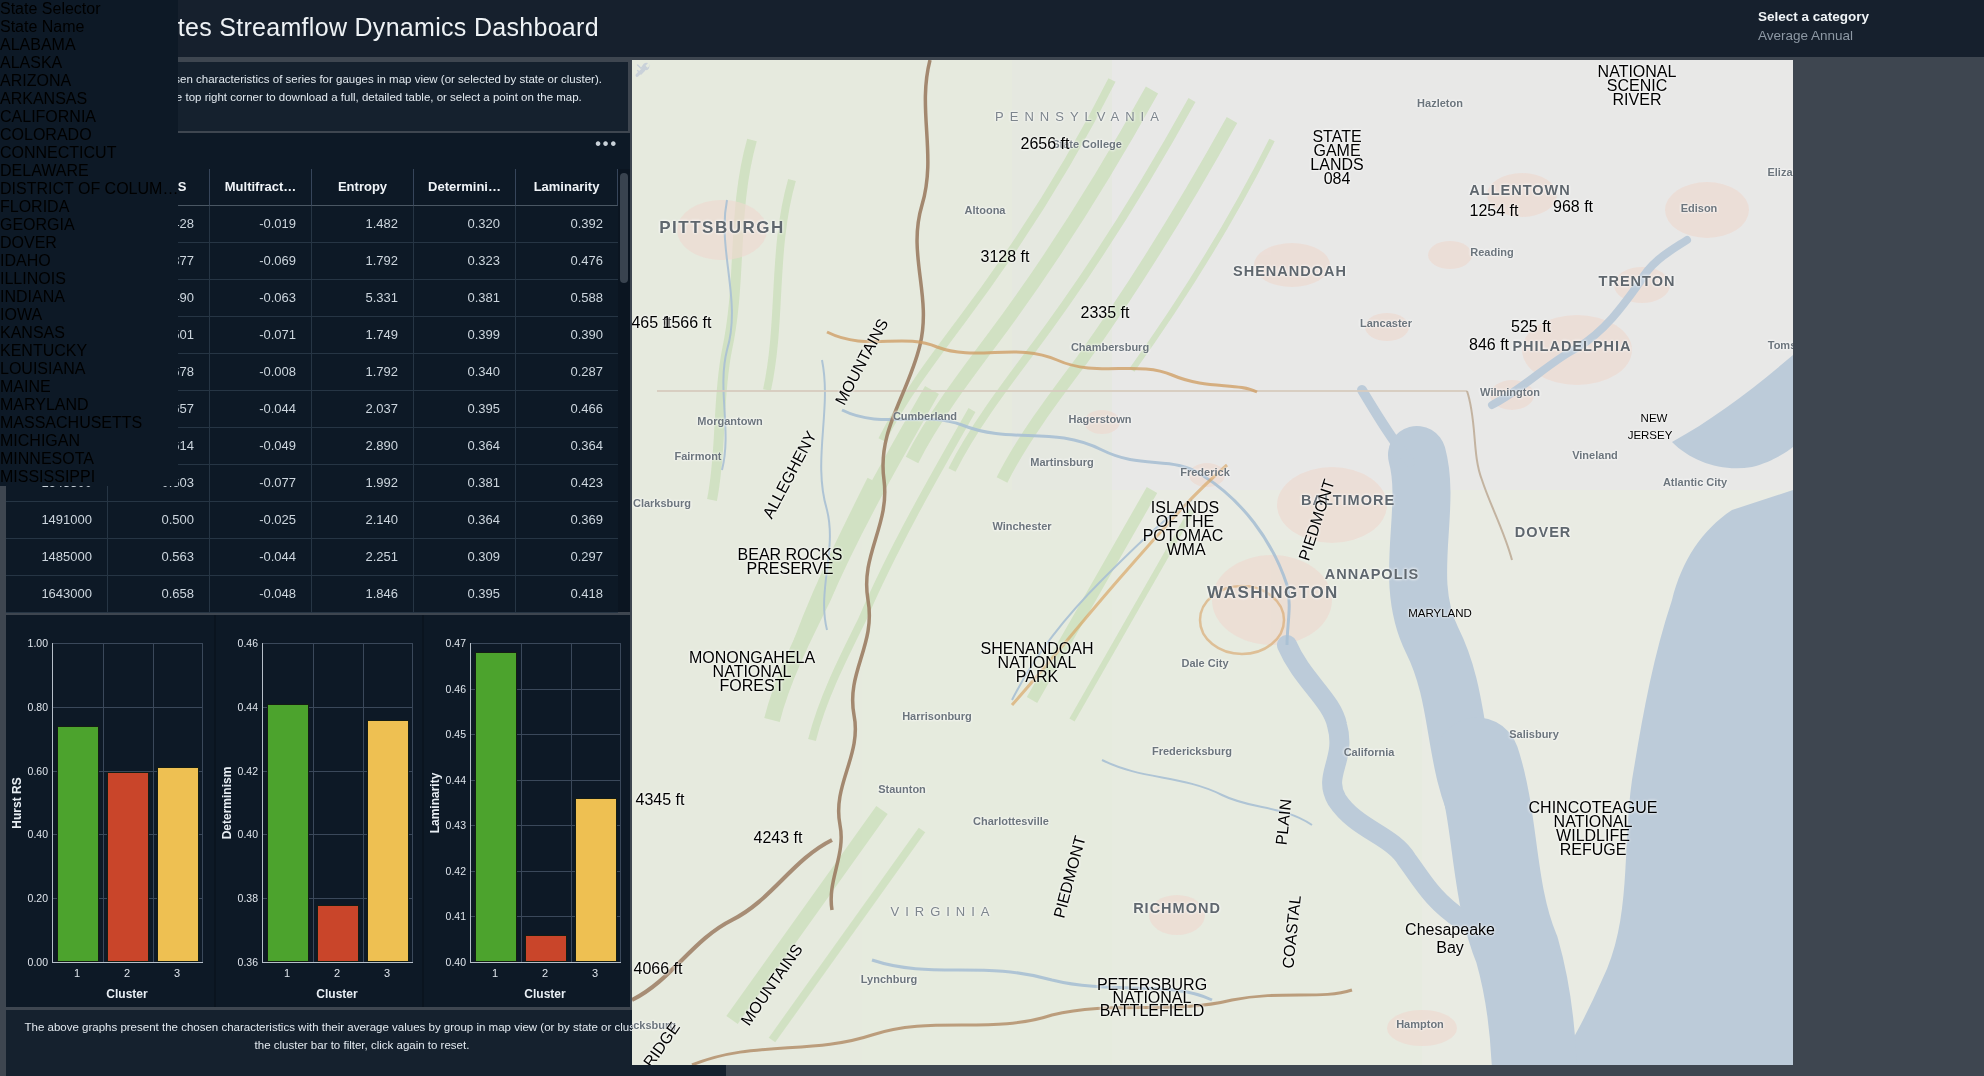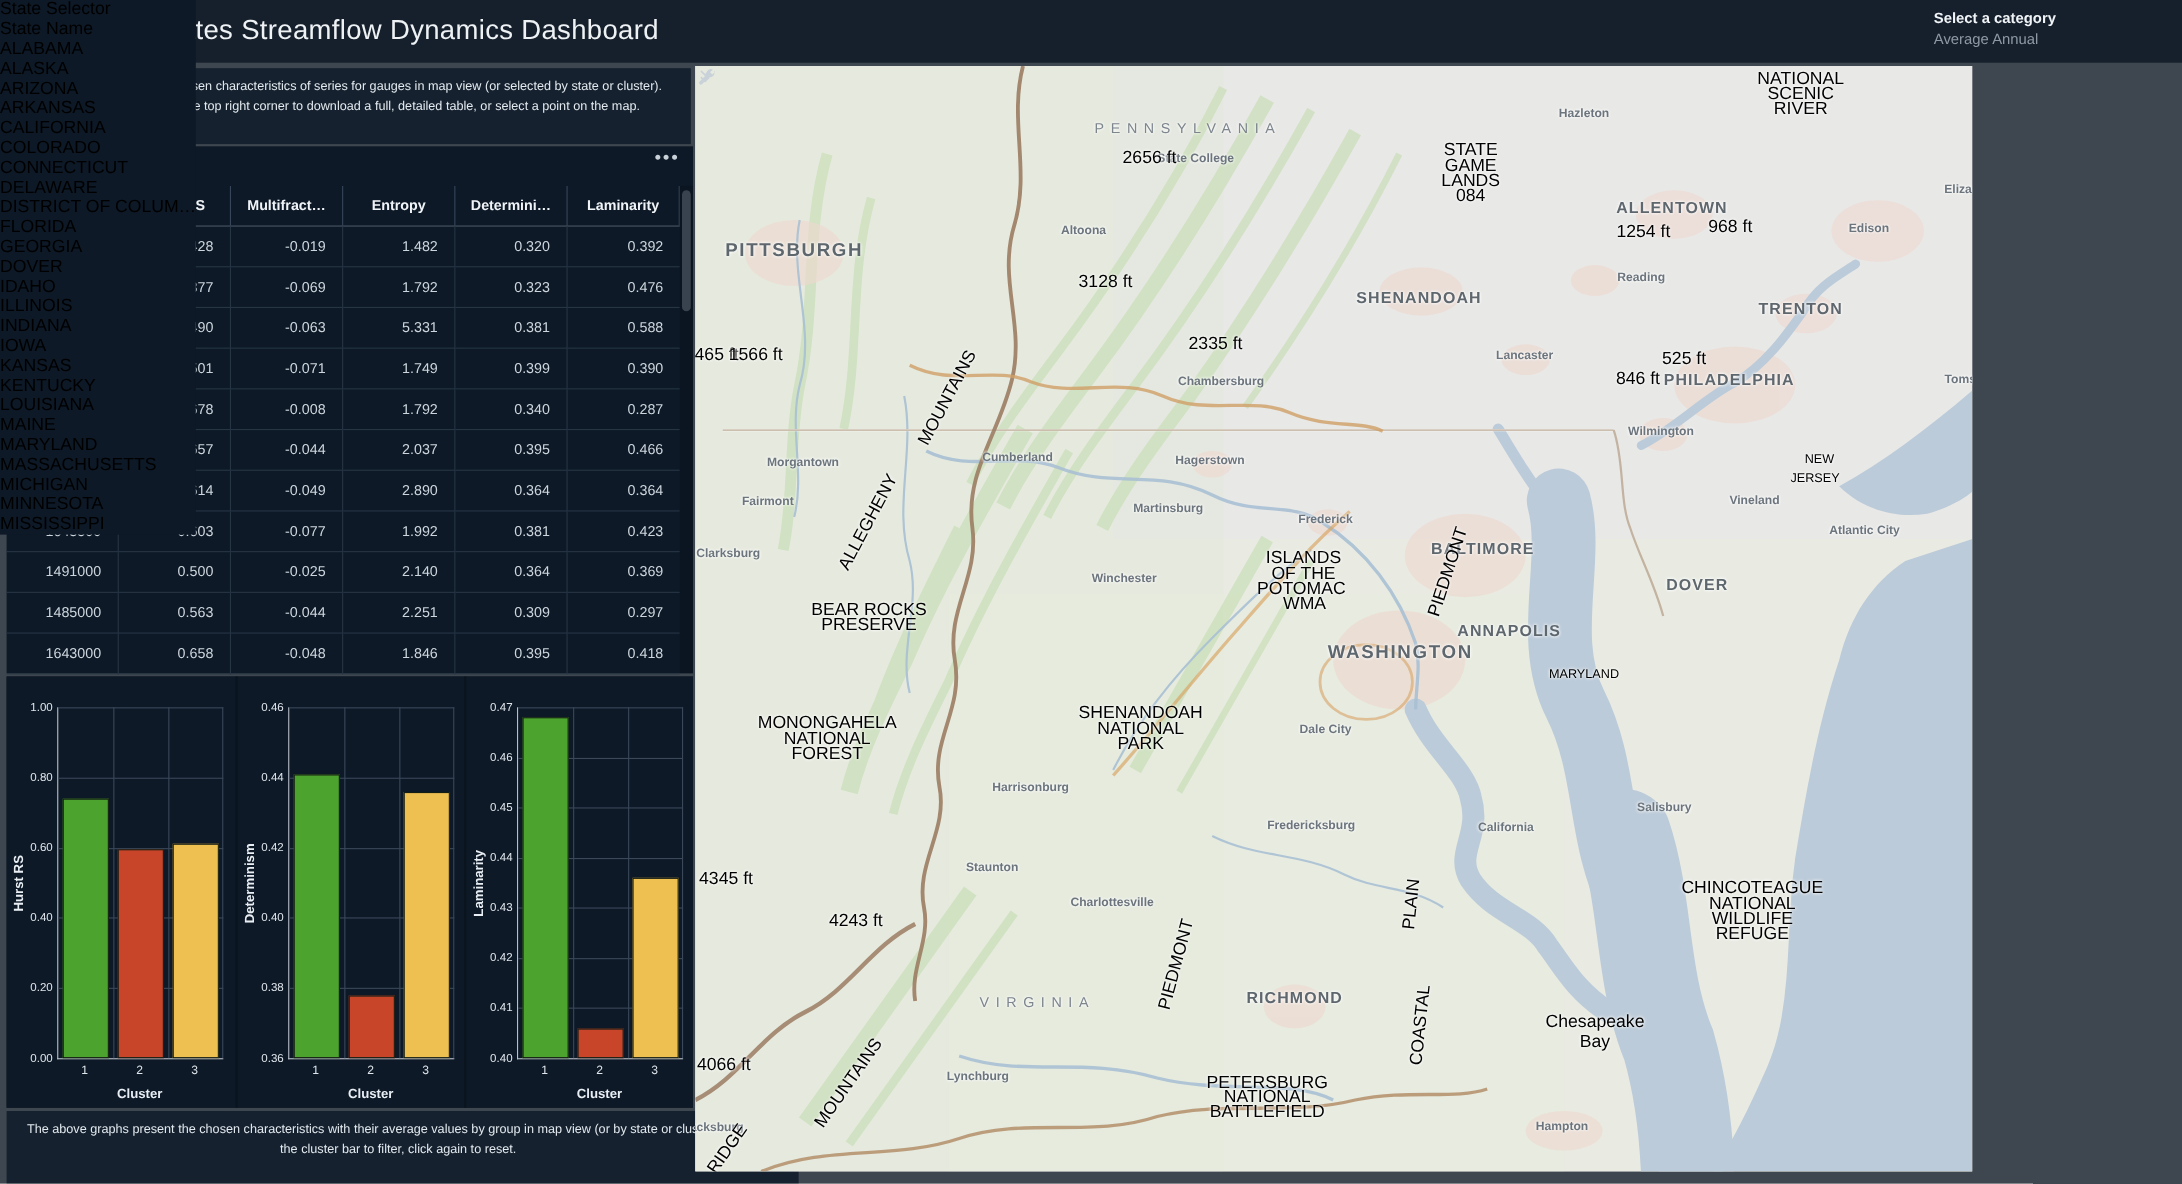--- a/index.html
+++ b/index.html
@@ -407,21 +407,21 @@
       <div class="mlabel town" style="left: 1148px; top: 112px;">Eliza</div>
       <div class="mlabel town" style="left: 1150px; top: 285px;">Toms</div>
       <div class="mlabel town" style="left: 1063px; top: 422px;">Atlantic City</div>
       <div class="mlabel town" style="left: 573px; top: 603px;">Dale City</div>
       <div class="mlabel town" style="left: 560px; top: 691px;">Fredericksburg</div>
       <div class="mlabel town" style="left: 305px; top: 656px;">Harrisonburg</div>
       <div class="mlabel town" style="left: 270px; top: 729px;">Staunton</div>
       <div class="mlabel town" style="left: 379px; top: 761px;">Charlottesville</div>
       <div class="mlabel town" style="left: 257px; top: 919px;">Lynchburg</div>
       <div class="mlabel town" style="left: 737px; top: 692px;">California</div>
-      <div class="mlabel town" style="left: 881px; top: 674px;">Salisbury</div>
+      <div class="mlabel town" style="left: 902px; top: 674px;">Salisbury</div>
       <div class="mlabel town" style="left: 788px; top: 964px;">Hampton</div>
       <div class="mlabel town" style="left: 18px; top: 965px;">lacksburg</div>
       <div class="mlabel state" style="left: 448px; top: 56px;">PENNSYLVANIA</div>
       <div class="mlabel state" style="left: 311px; top: 851px;">VIRGINIA</div>
       <div class="mlabel state-sm" style="left: 808px; top: 553px;">MARYLAND</div>
       <div class="mlabel state-sm" style="left: 1022px; top: 358px;">NEW</div>
       <div class="mlabel state-sm" style="left: 1018px; top: 375px;">JERSEY</div>
       <div class="mlabel park" style="left: 1005px; top: 12px;">NATIONAL</div>
       <div class="mlabel park" style="left: 1005px; top: 26px;">SCENIC</div>
       <div class="mlabel park" style="left: 1005px; top: 40px;">RIVER</div>

